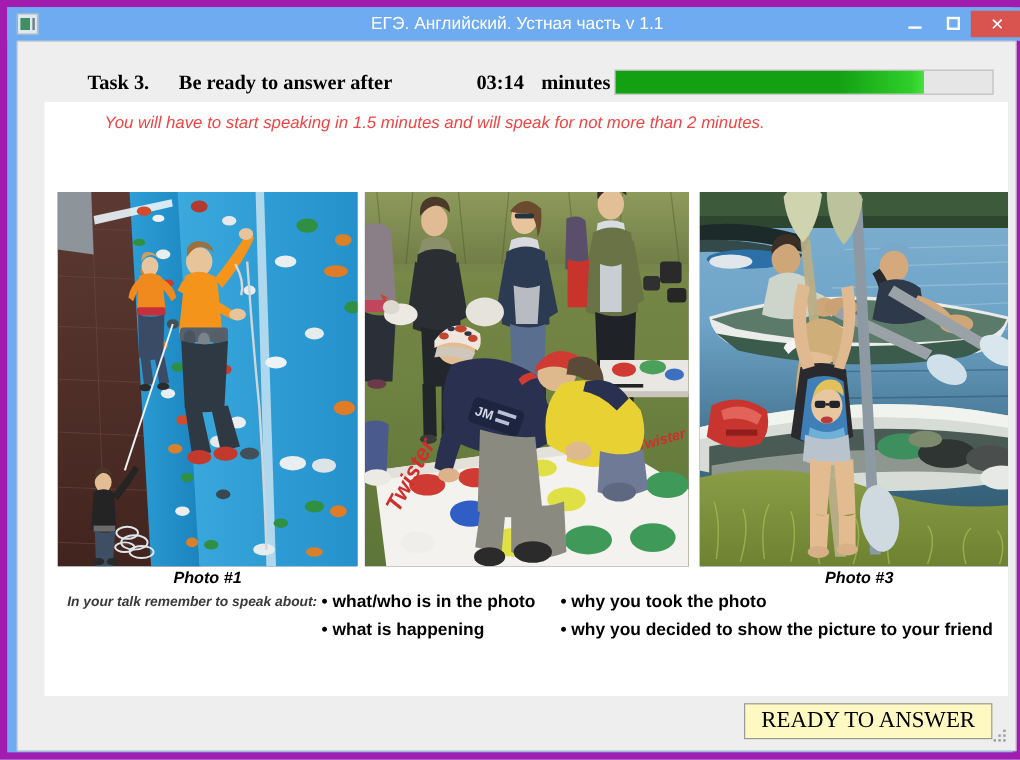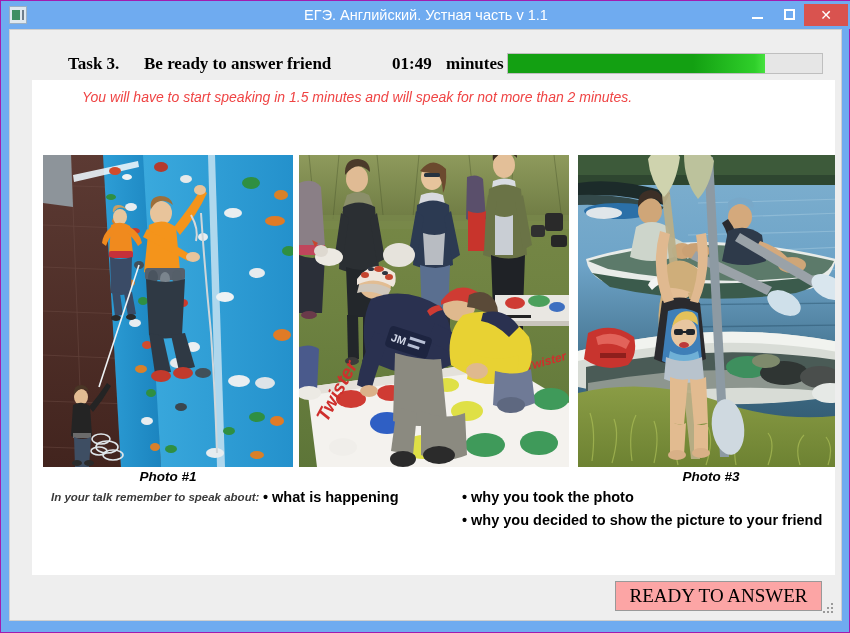--- a/index.html
+++ b/index.html
@@ -15,21 +15,21 @@
   }
 
   
   #window {
     position: absolute;
     left: 0; top: 0;
     width: 850px;
     height: 633px;
     background: #6fabf0;
     box-sizing: border-box;
-    border: 1px solid #a21caf;
+    border: 6px solid #a21caf;
   }
 
   
   #titlebar {
     position: absolute;
     left: 0; top: 0;
     width: 850px;
     height: 28px;
     background: #6fabf0;
   }
@@ -271,21 +271,21 @@
     font-weight: bold;
     color: #000000;
   }
 
   
   #ready-button {
     position: absolute;
     left: 605px; top: 551px;
     width: 207px;
     height: 30px;
-    background: #fca5a5;
+    background: #fef9c3;
     border: 1px solid #999999;
     box-sizing: border-box;
     font-family: "Liberation Serif", serif;
     font-size: 19px;
     color: #000000;
     text-align: center;
     line-height: 28px;
     cursor: default;
   }
 
@@ -316,22 +316,22 @@
     <div class="winbtn" id="btn-max">
       <span class="max-glyph"></span>
     </div>
     <div class="winbtn" id="btn-close">✕</div>
   </div>
 
   <div id="client">
 
     <div id="statusrow">
       <div id="task-label" class="serif-bold">Task 3.</div>
-      <div id="ready-after-label" class="serif-bold">Be ready to answer friend</div>
-      <div id="timer-value" class="serif-bold">01:49</div>
+      <div id="ready-after-label" class="serif-bold">Be ready to answer after</div>
+      <div id="timer-value" class="serif-bold">03:14</div>
       <div id="minutes-label" class="serif-bold">minutes</div>
       <div id="progress-track">
         <div id="progress-fill" style="width: 82%;"></div>
       </div>
     </div>
 
     <div id="panel">
 
       <div id="task-head">
         <div id="task-head-line2">You will have to start speaking in 1.5 minutes and will speak for not more than 2 minutes.</div>
@@ -811,20 +811,21 @@
           </g>
         </svg>
       </div>
 
       <div class="caption" id="cap1">Photo #1</div>
       <div class="caption" id="cap3">Photo #3</div>
 
       <div id="remember-label">In your talk remember to speak about:</div>
 
       <div class="bullet-col" id="bullets-left">
+        <div class="bullet-line"><span class="bullet-dot">•</span><span>what/who is in the photo</span></div>
         <div class="bullet-line"><span class="bullet-dot">•</span><span>what is happening</span></div>
       </div>
 
       <div class="bullet-col" id="bullets-right">
         <div class="bullet-line"><span class="bullet-dot">•</span><span>why you took the photo</span></div>
         <div class="bullet-line"><span class="bullet-dot">•</span><span>why you decided to show the picture to your friend</span></div>
       </div>
 
 
     </div>

